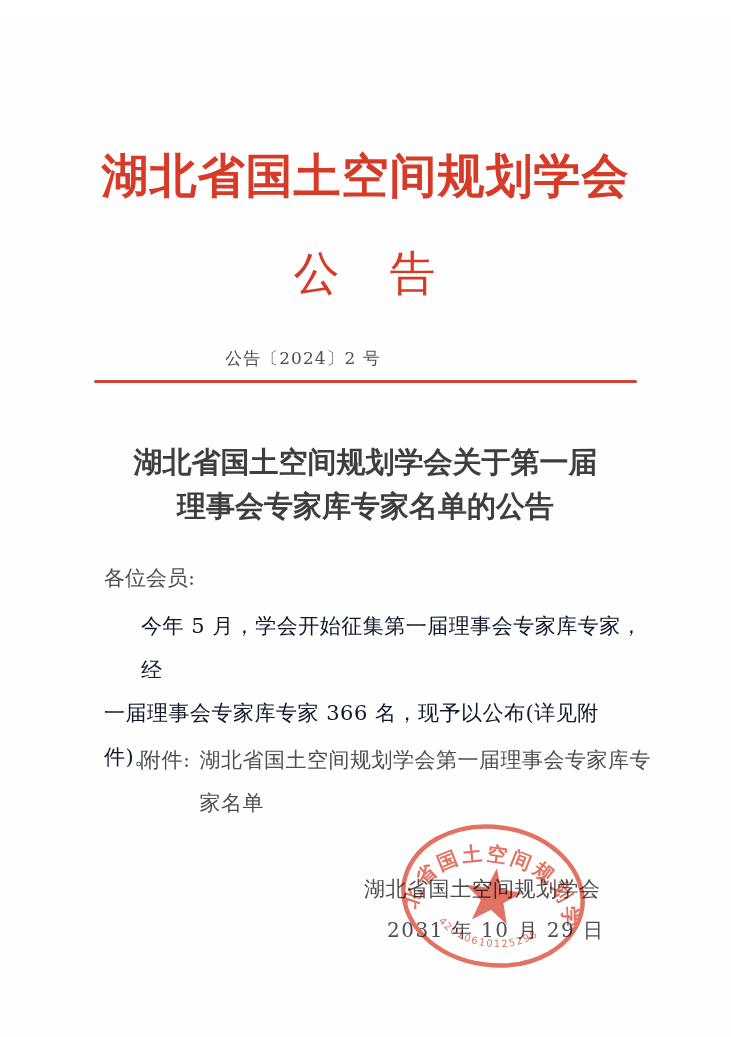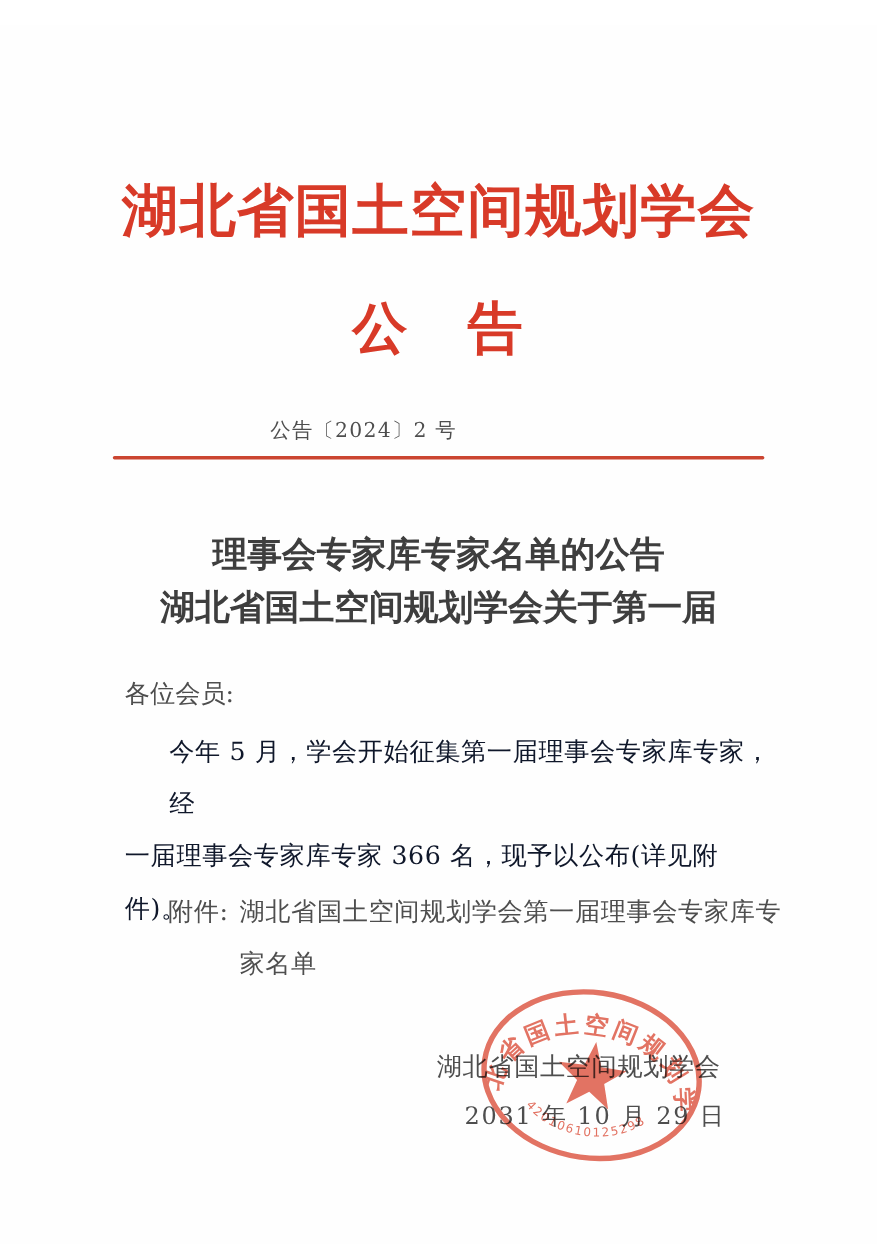--- a/index.html
+++ b/index.html
@@ -27,21 +27,21 @@
     letter-spacing: 1px;
     color: #d83a28;
   }
   .notice-title {
     position: absolute;
     top: 222px;
     left: 0;
     width: 731px;
     text-align: center;
     font-size: 46px;
-    font-weight: bold;
+    font-weight: normal;
     letter-spacing: 2px;
     color: #d83a28;
   }
   .doc-number {
     position: absolute;
     top: 326px;
     left: 0;
     width: 606px;
     text-align: center;
     font-size: 17px;
@@ -138,22 +138,22 @@
 
   <div class="org-title">湖北省国土空间规划学会</div>
 
   <div class="notice-title">公　告</div>
 
   <div class="doc-number">公告〔2024〕2 号</div>
 
   <div class="rule"></div>
 
   <div class="subject-title">
+    <div>湖北省国土空间规划学会关于第一届</div>
     <div>理事会专家库专家名单的公告</div>
-    <div>湖北省国土空间规划学会关于第一届</div>
   </div>
 
   <div class="salutation">各位会员:</div>
 
   <div class="body-paragraph">
     <div class="line indent">今年 5 月，学会开始征集第一届理事会专家库专家，经</div>
     <div class="line">一届理事会专家库专家 366 名，现予以公布(详见附件)。</div>
   </div>
 
   <div class="attachment">

